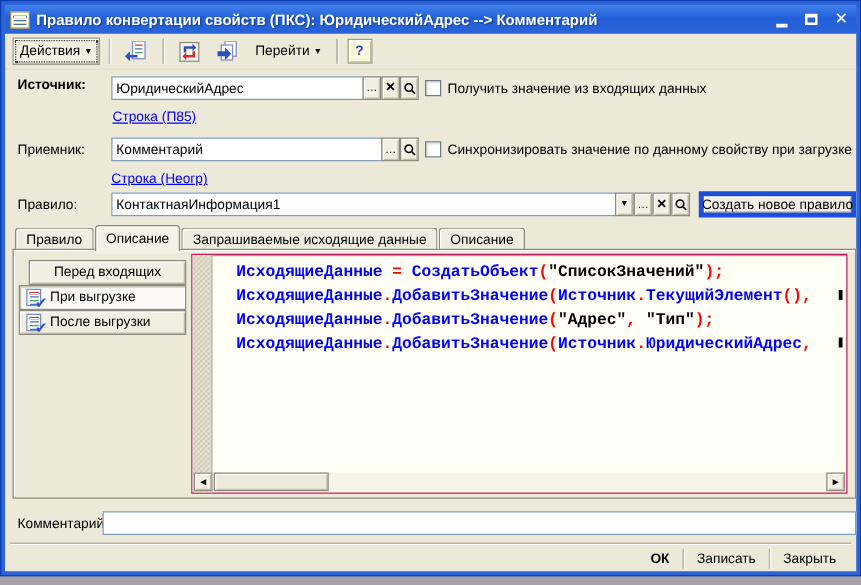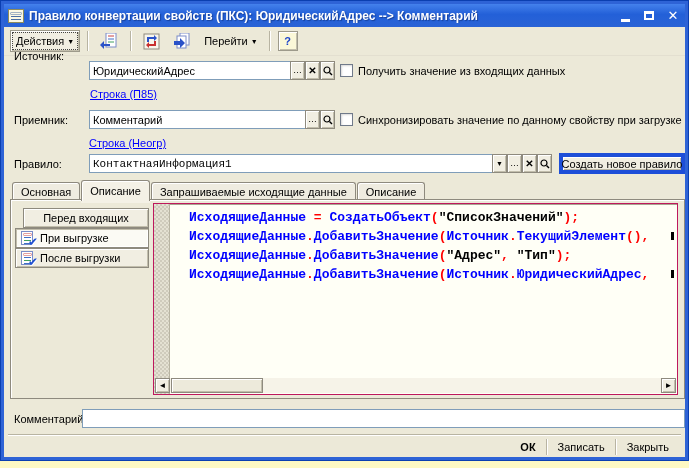--- a/index.html
+++ b/index.html
@@ -1,19 +1,19 @@
 <!DOCTYPE html>
 <html><head>
 <meta charset="utf-8">
 <style>
   * { margin:0; padding:0; box-sizing:border-box; }
   html,body { width:689px; height:468px; overflow:hidden; }
   body { font-family:"Liberation Sans", sans-serif; font-size:11px; color:#000; }
 
-  #screen { position:relative; width:689px; height:468px; background:#fef9c3; }
+  #screen { position:relative; width:689px; height:468px; background:#a3a3a3; }
 
   
   #window { position:absolute; left:0; top:0; width:689px; height:461px;
             background:#2E63D6; border:1px solid #0B3FB0; padding:3px; }
   #winbody { position:relative; width:100%; height:calc(100% - 23px); background:#ECE9D8; }
 
   
   #titlebar { height:23px; display:flex; align-items:center; gap:5px; padding:0 4px;
               background:linear-gradient(180deg,#4481EC 0%,#2360D8 45%,#2A63D6 100%); }
   #titlebar .title { color:#fff; font-weight:bold; font-size:12px; white-space:nowrap; overflow:hidden;
@@ -173,21 +173,21 @@
           </svg>
         </div>
         <div class="tb-flat">
           <span>Перейти</span>
           <span class="arrow-down">▼</span>
         </div>
         <div class="tb-sep"></div>
         <div class="help-btn">?</div>
       </div>
 
-      <span class="rowlabel" style="top:23px;">Источник:</span>
+      <span class="rowlabel" style="top:35px;font-weight:bold;">Источник:</span>
       <input class="field" style="left: 85px; top: 34px; width: 202px;" value="ЮридическийАдрес">
       <div class="fbtn" style="left:286px; top:34px;">…</div>
       <div class="fbtn" style="left:301px; top:34px;">
           <b>✕</b>
         </div>
       <div class="fbtn" style="left:316px; top:34px;">
         <svg width="10" height="10" viewBox="0 0 10 10">
           <circle cx="4" cy="4" r="3" fill="none" stroke="#000" stroke-width="1.2"></circle>
           <line x1="6.5" y1="6.5" x2="9" y2="9" stroke="#000" stroke-width="1.4"></line>
         </svg>
@@ -203,38 +203,38 @@
         <svg width="10" height="10" viewBox="0 0 10 10">
           <circle cx="4" cy="4" r="3" fill="none" stroke="#000" stroke-width="1.2"></circle>
           <line x1="6.5" y1="6.5" x2="9" y2="9" stroke="#000" stroke-width="1.4"></line>
         </svg>
       </div>
       <div class="chk" style="left:336px; top:86px;"></div>
       <span class="chklabel" style="left:354px; top:87px;">Синхронизировать значение по данному свойству при загрузке</span>
       <span class="tlink" style="left:85px; top:110px;">Строка (Неогр)</span>
 
       <span class="rowlabel" style="top:131px;">Правило:</span>
-      <input class="field" style="left: 85px; top: 127px; width: 404px; font-family: Liberation Mono, monospace;" value="КонтактнаяИнформация1">
+      <input class="field" style="left: 85px; top: 127px; width: 404px;" value="КонтактнаяИнформация1">
       <div class="fbtn" style="left:488px; top:127px;">
           <span class="arrow-down">▼</span>
         </div>
       <div class="fbtn" style="left:503px; top:127px;">…</div>
       <div class="fbtn" style="left:518px; top:127px;">
           <b>✕</b>
         </div>
       <div class="fbtn" style="left:533px; top:127px;">
         <svg width="10" height="10" viewBox="0 0 10 10">
           <circle cx="4" cy="4" r="3" fill="none" stroke="#000" stroke-width="1.2"></circle>
           <line x1="6.5" y1="6.5" x2="9" y2="9" stroke="#000" stroke-width="1.4"></line>
         </svg>
       </div>
       <div class="push" style="left:555px; top:126px; width:126px;">Создать новое правило</div>
 
       <div id="tabs" style="top:152px;">
-          <div class="tab">Основная</div>
+          <div class="tab">Правило</div>
           <div class="tab active">Описание</div>
           <div class="tab">Запрашиваемые исходящие данные</div>
           <div class="tab">Описание</div>
         </div>
 
       <div id="tabpage" style="top:172px; height:200px;">
         <div id="event-buttons">
             <div class="evbtn" style="left: 12px; top: 8px; width: 126px;">
               <span>Перед входящих</span>
             </div>

